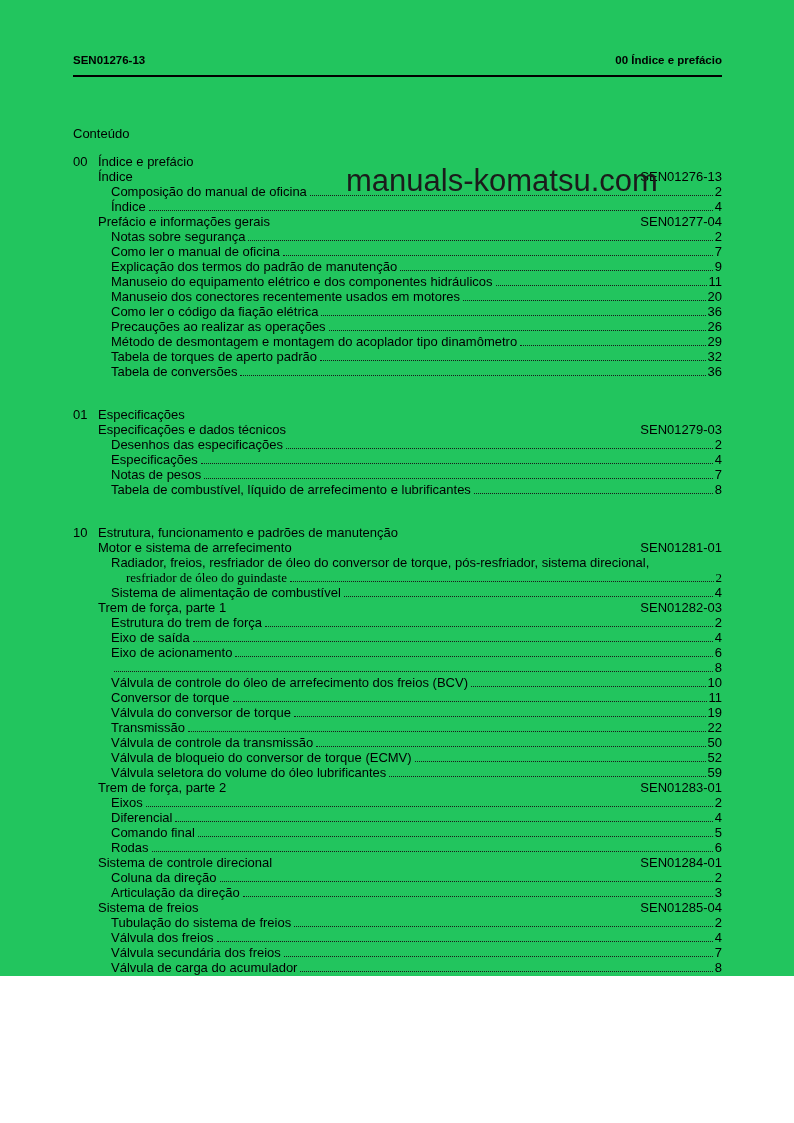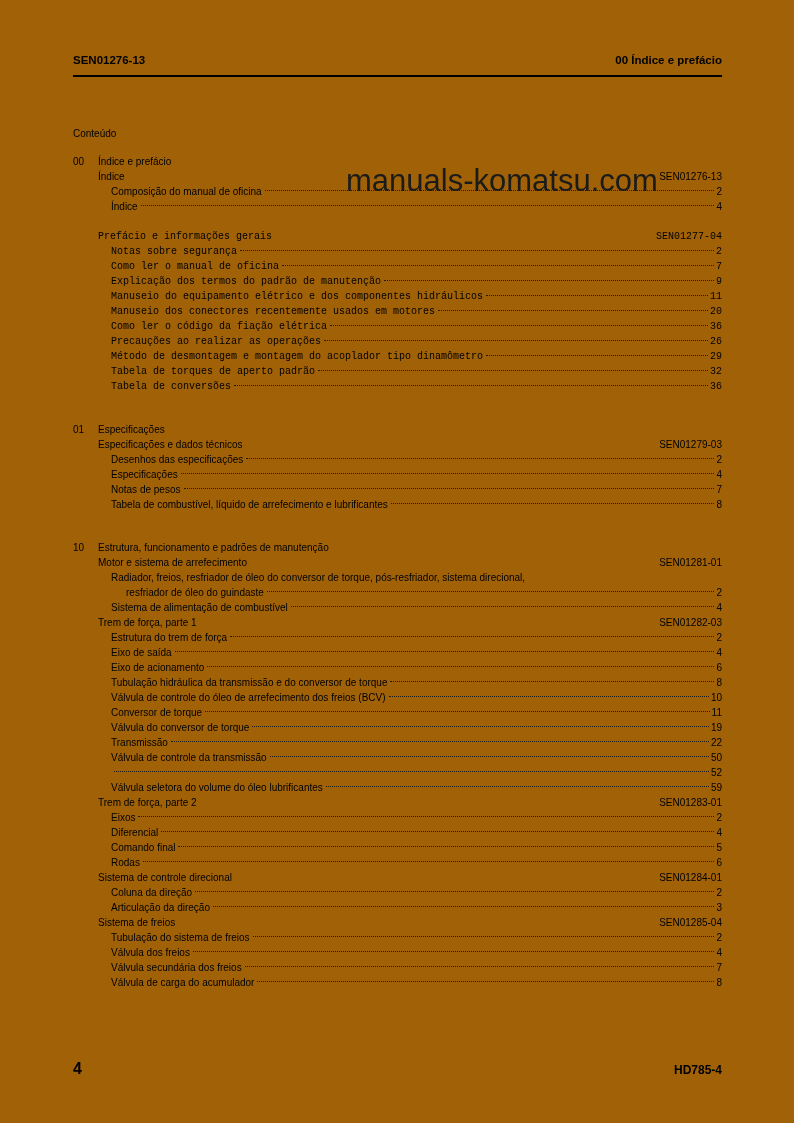--- a/index.html
+++ b/index.html
@@ -1,41 +1,41 @@
 <!DOCTYPE html>
 <html lang="pt"><head>
 <meta charset="utf-8">
 <style>
   html,body{margin:0;padding:0;background:#fff;}
-  .page{position:relative;width:794px;height:1123px;background:#a16207;
+  .page{position:relative;width:794px;height:976px;background:#22c55e;
         font-family:"Liberation Sans", sans-serif;color:#000;overflow:hidden;}
 
   
   .hdr{position:absolute;left:73px;width:649px;top:53px;display:flex;
        justify-content:space-between;align-items:baseline;
        font-size:11.5px;font-weight:bold;line-height:15px;
        padding-bottom:7px;border-bottom:2px solid #000;}
 
   
   .watermark{position:absolute;left:346px;top:164px;font-size:31px;line-height:34px;
              color:#1b1b1b;white-space:nowrap;letter-spacing:0px;z-index:5;}
 
   
   .toc{position:absolute;left:73px;top:126px;width:649px;
-       font-size:10px;line-height:15px;}
+       font-size:13px;line-height:15px;}
   .toc-title{margin-bottom:13px;}
   .chapter{margin-top:28px;}
   .chapter:first-of-type{margin-top:0;}
   .ch-head{display:flex;}
   .ch-num{width:25px;flex:0 0 25px;}
   .section{padding-left:25px;}
-  .section.gap{margin-top:15px;font-family:Liberation Mono, monospace;}
+  .section.gap{margin-top:0;}
   .sec-head{display:flex;justify-content:space-between;align-items:baseline;}
-  .entry{display:flex;align-items:center;padding-left:13px;}
-  .entry.cont{padding-left:28px;}
+  .entry{display:flex;align-items:flex-end;padding-left:13px;}
+  .entry.cont{padding-left:28px;font-family:Liberation Serif, serif;}
   .entry-line1{padding-left:13px;white-space:nowrap;}
   .entry-label{white-space:nowrap;}
   .dots{flex:1;border-bottom:1.5px dotted #1a1a1a;margin:0 2px 3px 3px;min-width:12px;}
   .entry-page{text-align:right;}
 
   
   .ftr{position:absolute;left:73px;width:649px;top:1060px;display:flex;
        justify-content:space-between;align-items:baseline;font-weight:bold;}
   .ftr .page-num{font-size:16px;line-height:18px;}
   .ftr .model{font-size:12px;line-height:15px;}
@@ -201,21 +201,20 @@
               <span class="entry-label">Eixo de saída</span>
               <span class="dots"></span>
               <span class="entry-page">4</span>
             </div>
             <div class="entry">
               <span class="entry-label">Eixo de acionamento</span>
               <span class="dots"></span>
               <span class="entry-page">6</span>
             </div>
             <div class="entry">
-              <span class="entry-label">Tubulação hidráulica da transmissão e do conversor de torque</span>
               <span class="dots"></span>
               <span class="entry-page">8</span>
             </div>
             <div class="entry">
               <span class="entry-label">Válvula de controle do óleo de arrefecimento dos freios (BCV)</span>
               <span class="dots"></span>
               <span class="entry-page">10</span>
             </div>
             <div class="entry">
               <span class="entry-label">Conversor de torque</span>
@@ -231,20 +230,21 @@
               <span class="entry-label">Transmissão</span>
               <span class="dots"></span>
               <span class="entry-page">22</span>
             </div>
             <div class="entry">
               <span class="entry-label">Válvula de controle da transmissão</span>
               <span class="dots"></span>
               <span class="entry-page">50</span>
             </div>
             <div class="entry">
+              <span class="entry-label">Válvula de bloqueio do conversor de torque (ECMV)</span>
               <span class="dots"></span>
               <span class="entry-page">52</span>
             </div>
             <div class="entry">
               <span class="entry-label">Válvula seletora do volume do óleo lubrificantes</span>
               <span class="dots"></span>
               <span class="entry-page">59</span>
             </div>
           </div>
           <div class="section">

